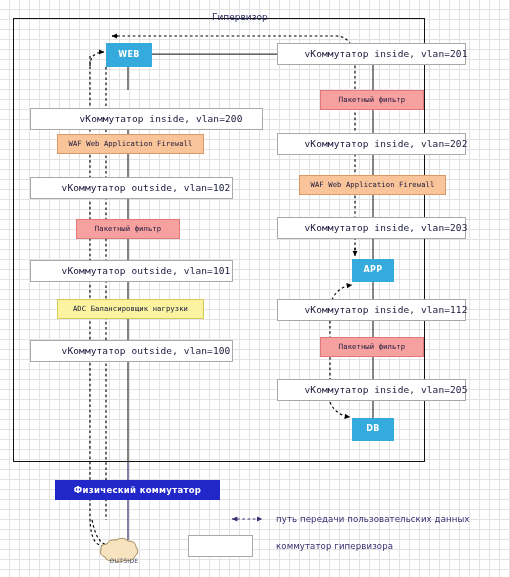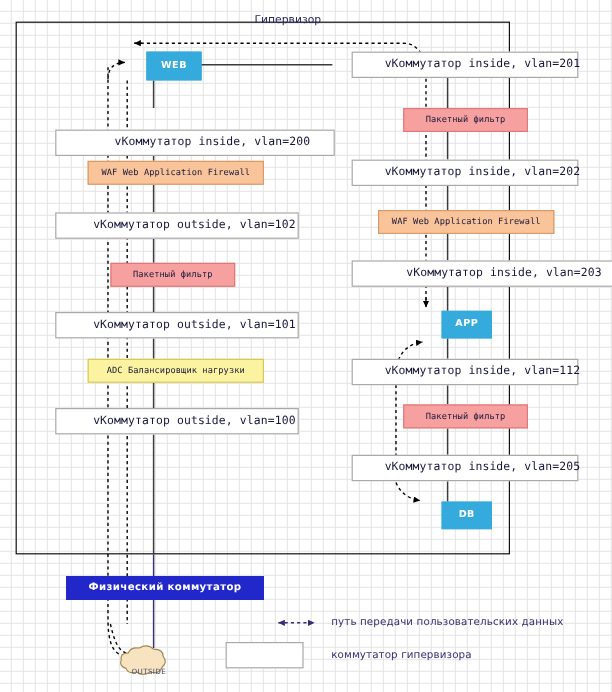--- a/index.html
+++ b/index.html
@@ -24,21 +24,20 @@
 
   .node {
     position: absolute;
     box-sizing: border-box;
     display: flex;
     align-items: center;
     justify-content: center;
     text-align: center;
     line-height: 1.05;
     white-space: nowrap;
-    margin-left: 16px;
   }
   
   .vsw {
     background: #ffffff;
     border: 1px solid #a9a9a9;
     font-family: "DejaVu Sans Mono", monospace;
     font-size: 9.5px;
     color: #16163a;
     letter-spacing: 0.1px;
     padding-left: 29px;
@@ -240,21 +239,21 @@
   </div>
 
   <div class="node vsw" style="left:277px; top:133px; width:189px; height:22px;">
     <span>vКоммутатор inside, vlan=202</span>
   </div>
 
   <div class="node svc svc-waf" style="left:299px; top:175px; width:147px; height:20px;">
     <span>WAF Web Application Firewall</span>
   </div>
 
-  <div class="node vsw" style="left:277px; top:217px; width:225px; height:22px;">
+  <div class="node vsw" style="left:277px; top:217px; width:189px; height:22px;">
     <span>vКоммутатор inside, vlan=203</span>
   </div>
 
   <div class="node vm" style="left:352px; top:259px; width:42px; height:23px;">
     <span>APP</span>
   </div>
 
   <div class="node vsw" style="left:277px; top:299px; width:189px; height:22px;">
     <span>vКоммутатор inside, vlan=112</span>
   </div>

